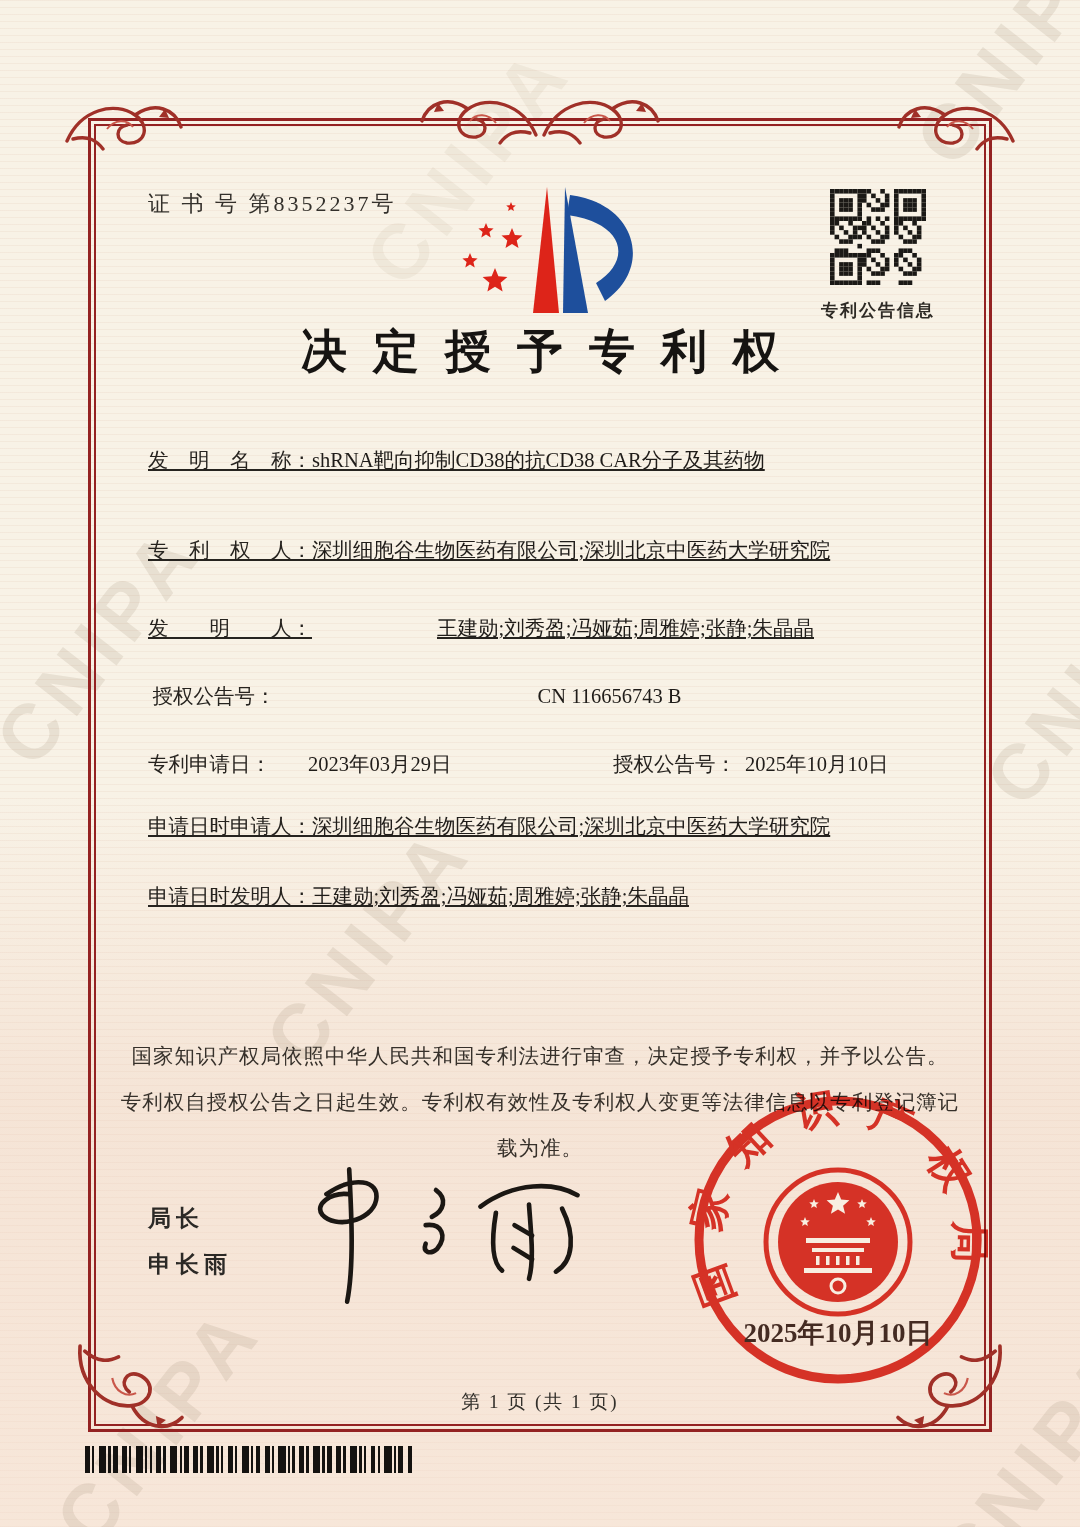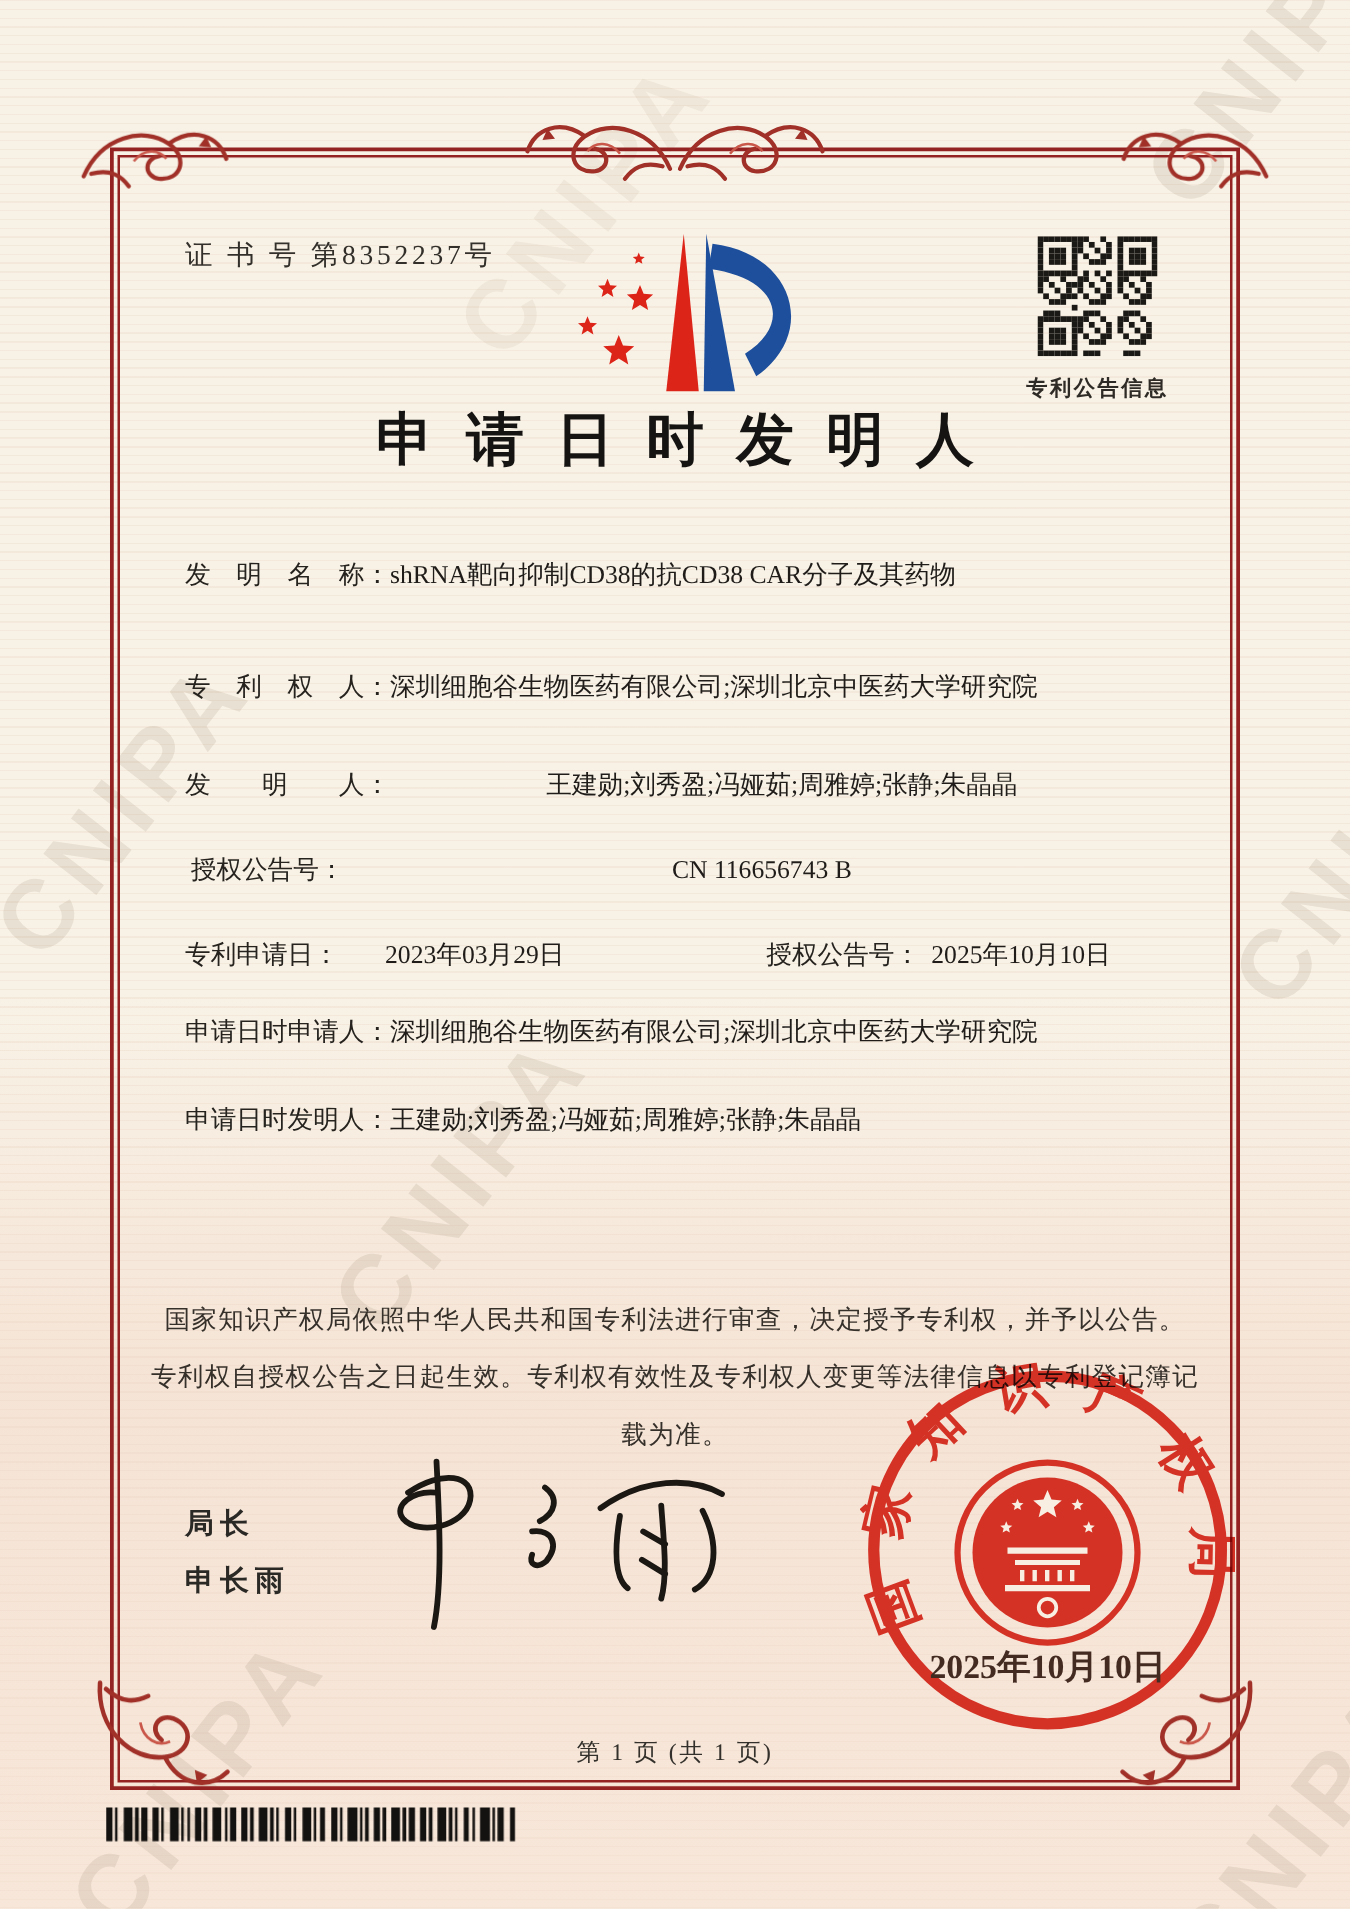--- a/index.html
+++ b/index.html
@@ -35,21 +35,21 @@
   .logo{position:absolute;left:357px;top:58px;width:195px;height:145px;}
   .qr-wrap{position:absolute;left:722px;top:68px;width:130px;text-align:center;}
   .qr-box{width:96px;height:96px;margin:0 auto;}
   .qr-caption{margin-top:14px;font-size:17px;font-weight:bold;letter-spacing:2px;color:#2e2a25;}
   .title{
     position:absolute;left:0;right:0;top:200px;text-align:center;
     font-size:46px;font-weight:bold;letter-spacing:26px;text-indent:26px;color:#161412;
   }
   
   .fields{position:absolute;left:57px;right:50px;top:322px;font-size:20.5px;line-height:34px;}
-  .frow{display:flex;align-items:flex-start;}
+  .frow{display:flex;align-items:flex-start;text-decoration:underline;}
   .flabel{flex:0 0 160px;white-space:nowrap;color:#26231f;}
   .fvalue{flex:1;color:#1f1c19;}
   .pair{display:flex;}
   .pair-left{flex:0 0 465px;display:flex;}
   .pair-right{flex:1;display:flex;}
   .pair-right .flabel{flex:0 0 132px;}
   .mb-a{margin-bottom:56px;} .mb-b{margin-bottom:44px;} .mb-c{margin-bottom:4px;}
   .mb-d{margin-bottom:34px;text-align:center;} .mb-f{margin-bottom:28px;}
   .mb-g{margin-bottom:36px;}
   
@@ -346,21 +346,21 @@
           <rect x="36.57" y="91.43" width="4.57" height="4.57"></rect>
           <rect x="41.14" y="91.43" width="4.57" height="4.57"></rect>
           <rect x="45.71" y="91.43" width="4.57" height="4.57"></rect>
           <rect x="68.57" y="91.43" width="4.57" height="4.57"></rect>
           <rect x="73.14" y="91.43" width="4.57" height="4.57"></rect>
           <rect x="77.71" y="91.43" width="4.57" height="4.57"></rect>
         </svg></div>
     <div class="qr-caption">专利公告信息</div>
   </div>
 
-  <div class="title">申请日时发明人</div>
+  <div class="title">决定授予专利权</div>
 
   <div class="fields">
     <div class="frow mb-a">
       <span class="flabel">发　明　名　称：</span>
       <span class="fvalue">shRNA靶向抑制CD38的抗CD38 CAR分子及其药物</span>
     </div>
     <div class="frow mb-b">
       <span class="flabel">专　利　权　人：</span>
       <span class="fvalue">深圳细胞谷生物医药有限公司;深圳北京中医药大学研究院</span>
     </div>

